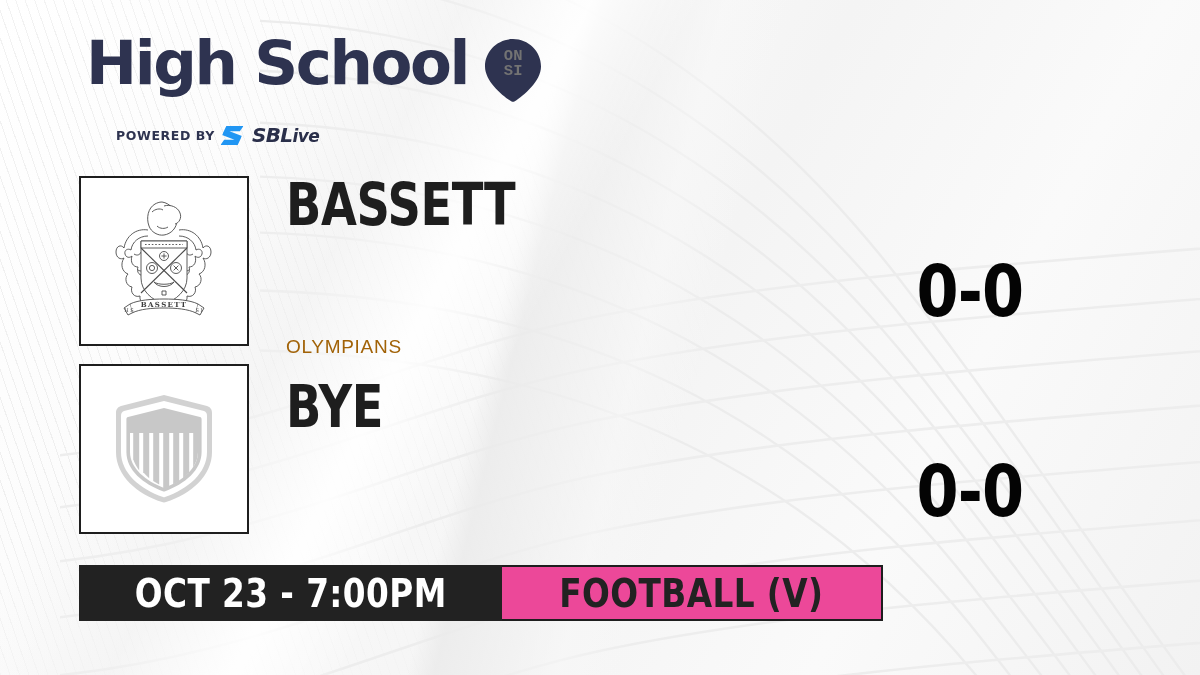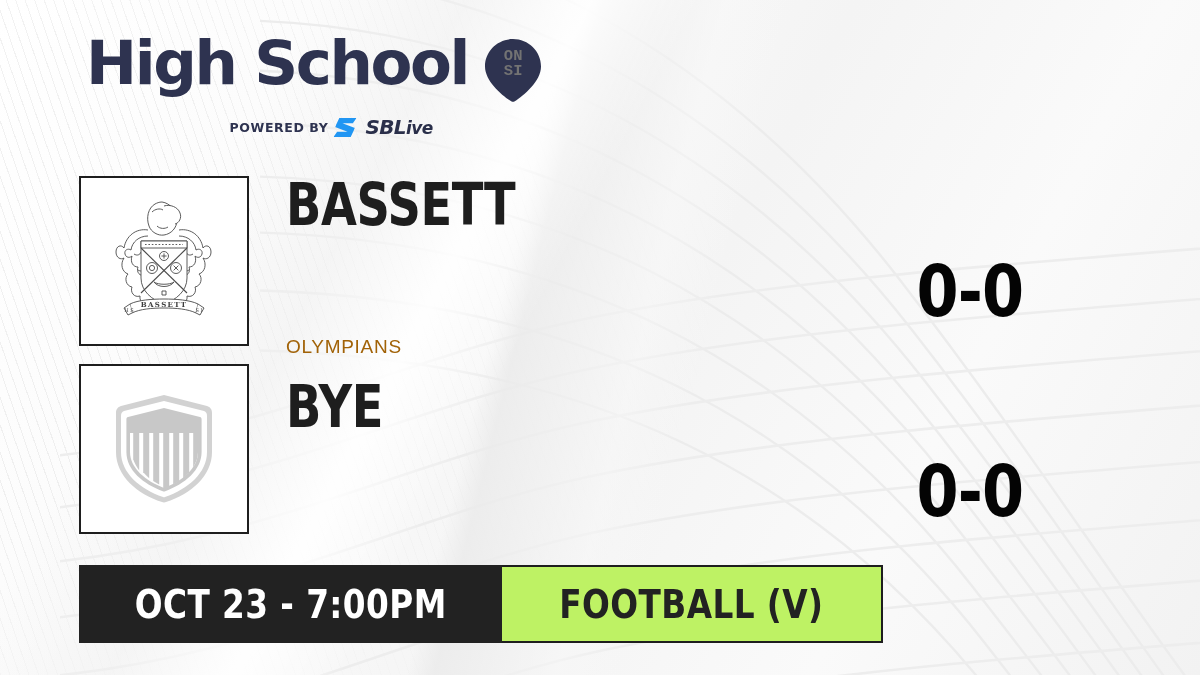--- a/index.html
+++ b/index.html
@@ -73,22 +73,22 @@
     color: #737373;
     font-family: Liberation Mono, monospace;
     font-weight: 700;
     font-size: 15.5px;
     letter-spacing: 0px;
     line-height: 15px;
   }
   .pin-text span { display: block; }
 
   .powered {
-    display: flex; align-items: center; justify-content: center;
-    margin-top: 12px;
+    display: flex; align-items: center; 
+    margin-top: 20px;
     margin-left: 30px;
     gap: 7px;
   }
   .powered-label {
     font-family: "DejaVu Sans", sans-serif;
     font-weight: 700;
     font-size: 12.5px;
     letter-spacing: 0.6px;
     color: #2e3350;
   }
@@ -152,37 +152,37 @@
     line-height: 1;
     letter-spacing: -1px;
     color: #040404;
     transform: scaleX(0.84);
     white-space: nowrap;
   }
   #score-1 { left: 900px; top: 255px; width: 140px; text-align: center; }
   #score-2 { left: 900px; top: 455px; width: 140px; text-align: center; }
 
   
-  .info-bar { position: absolute; left: 79px; top: 565px; display: flex; height: 78px; }
+  .info-bar { position: absolute; left: 79px; top: 565px; display: flex; height: 56px; }
   .info-date {
     background: #222222;
     display: flex; align-items: center; justify-content: center;
     padding: 0 26px;
   }
   .info-date-text {
     font-family: "DejaVu Sans", sans-serif;
     font-weight: 700;
     font-size: 39px;
     color: #ffffff;
     letter-spacing: 0.5px;
     transform: scaleX(0.84);
     white-space: nowrap;
   }
   .info-sport {
-    background: #bef264;
+    background: #ec4899;
     border: 2px solid #1e1e1e;
     border-left: none;
     display: flex; align-items: center; justify-content: center;
     padding: 0 32px;
   }
   .info-sport-text {
     font-family: "DejaVu Sans", sans-serif;
     font-weight: 700;
     font-size: 39px;
     color: #222222;

